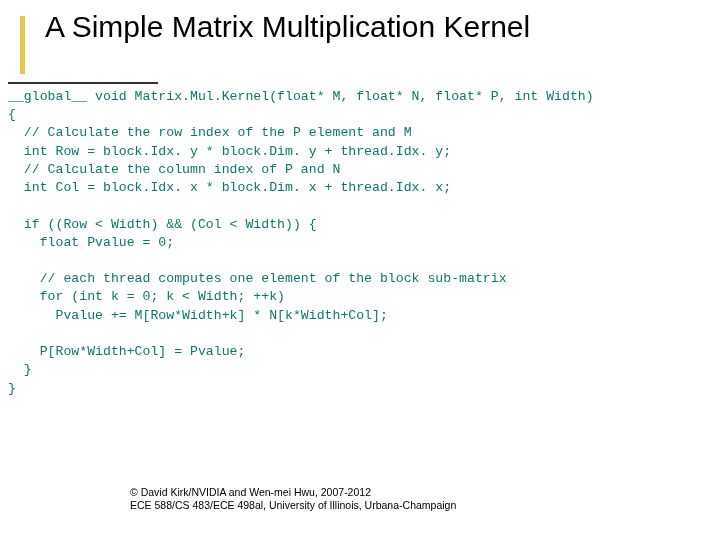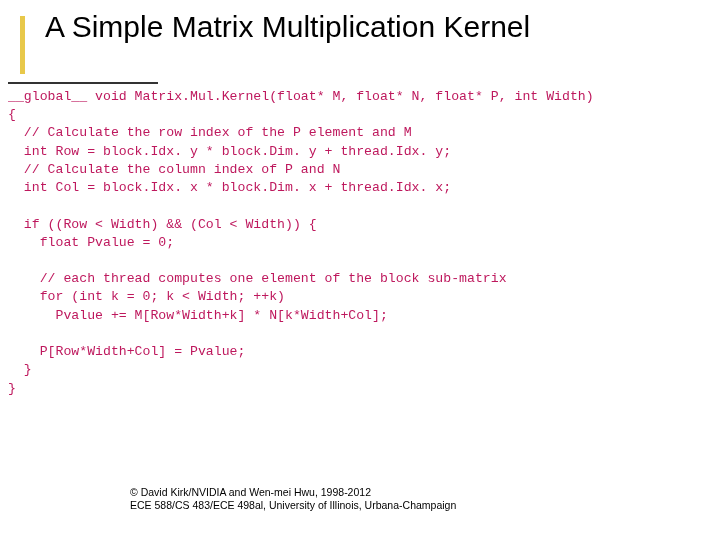--- a/index.html
+++ b/index.html
@@ -50,21 +50,21 @@
   }
   .code {
     position: absolute;
     top: 88px;
     left: 8px;
     right: 0;
     font-family: "Courier New", Courier, monospace;
     font-size: 13.2px;
     line-height: 1.38;
     white-space: pre;
-    color: #be185d;
+    color: #0f766e;
   }
   .footer {
     position: absolute;
     left: 130px;
     bottom: 28px;
     font-size: 10.5px;
     color: #000;
     line-height: 1.25;
   }
 </style>
@@ -92,17 +92,17 @@
 
     // each thread computes one element of the block sub-matrix
     for (int k = 0; k &lt; Width; ++k)
       Pvalue += M[Row*Width+k] * N[k*Width+Col];
 
     P[Row*Width+Col] = Pvalue;
   }
 }</div>
 
   <div class="footer">
-    <div>© David Kirk/NVIDIA and Wen-mei Hwu, 1998-2012</div>
+    <div>© David Kirk/NVIDIA and Wen-mei Hwu, 2007-2012</div>
     <div>ECE 588/CS 483/ECE 498al, University of Illinois, Urbana-Champaign</div>
   </div>
 
 </div>
 
 </body></html>

